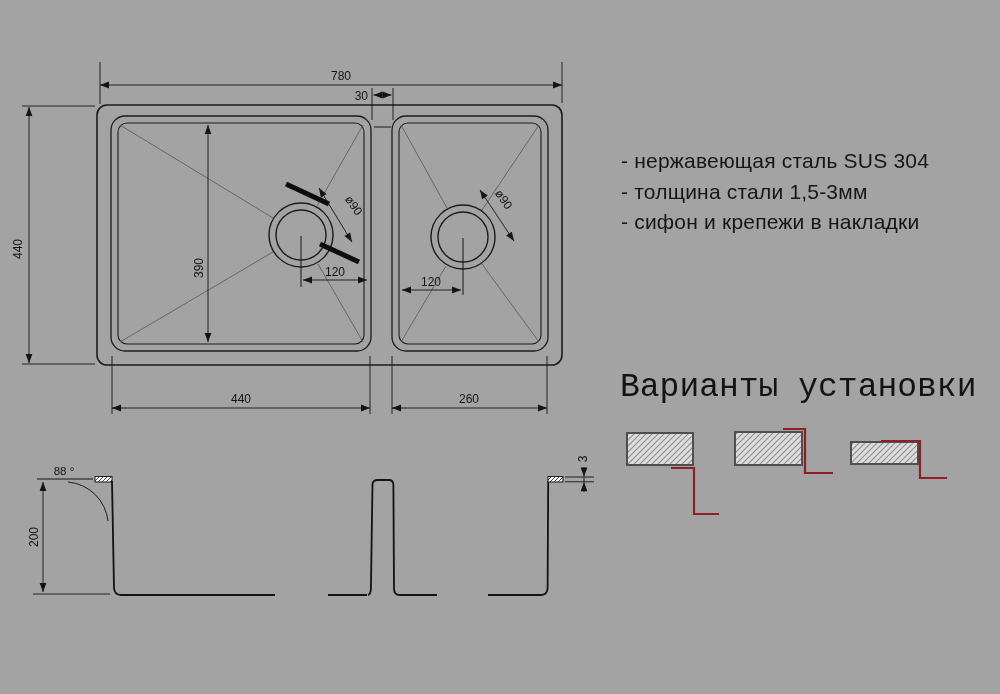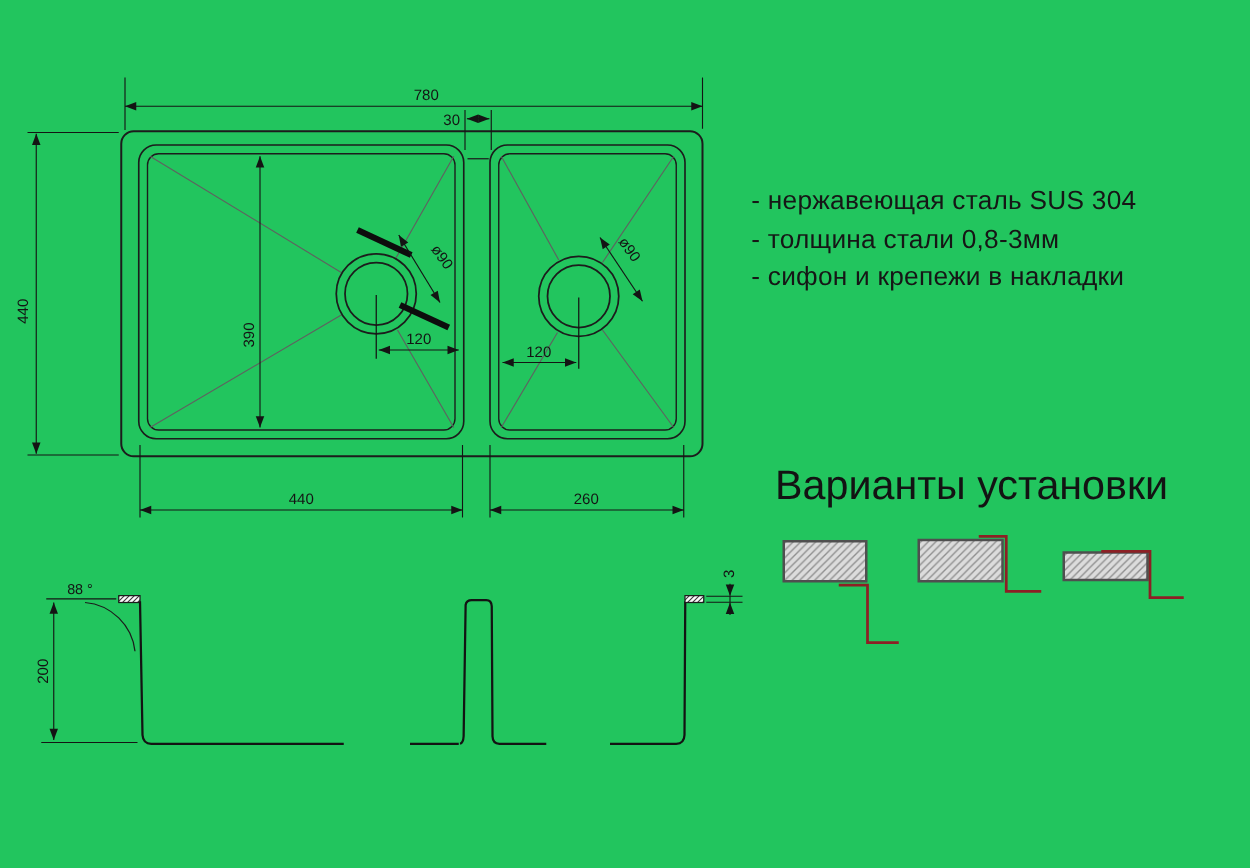--- a/index.html
+++ b/index.html
@@ -1,29 +1,29 @@
 <!DOCTYPE html>
 <html><head>
 <meta charset="utf-8">
 <style>
   html,body{margin:0;padding:0;background:#e8e8e8;}
   #stage{
-    position:relative;width:1000px;height:694px;background:#22c55e;
+    position:relative;width:1000px;height:694px;background:#a3a3a3;
     font-family:"Liberation Sans",sans-serif;overflow:hidden;
   }
   svg{position:absolute;left:0;top:0;}
   .dim{font:12px "Liberation Sans",sans-serif;fill:#141414;}
   .dim-sm{font:11.5px "Liberation Sans",sans-serif;fill:#141414;}
   .specs{
-    position:absolute;left:601px;top:146px;width:360px;
+    position:absolute;left:621px;top:146px;width:360px;
     font-size:21px;line-height:30.5px;color:#161616;letter-spacing:0.2px;
   }
   .install-title{
     position:absolute;left:620px;top:369px;width:370px;
-    font-family:Liberation Sans, sans-serif;font-size:33px;color:#131313;
+    font-family:Liberation Mono, monospace;font-size:33px;color:#131313;
   }
 </style>
 </head>
 <body>
 
 <div id="stage">
 
 <svg width="1000" height="694" viewBox="0 0 1000 694">
   <defs>
     <marker id="arw" markerWidth="10" markerHeight="8" refX="9.5" refY="4" orient="auto-start-reverse" markerUnits="userSpaceOnUse">
@@ -174,19 +174,19 @@
     </g>
     <g>
       <rect x="851" y="442" width="67" height="22" fill="url(#hatch)" stroke="#4f4f4f" stroke-width="2"></rect>
       <path d="M 881 441 L 920 441 L 920 478 L 947 478" fill="none" stroke="#8c2025" stroke-width="2.2"></path>
     </g>
   </g>
 </svg>
 
 <div class="specs">
   <div>- нержавеющая сталь SUS 304</div>
-  <div>- толщина стали 0,8-3мм</div>
+  <div>- толщина стали 1,5-3мм</div>
   <div>- сифон и крепежи в накладки</div>
 </div>
 
 <div class="install-title">Варианты установки</div>
 
 </div>
 
 </body></html>

